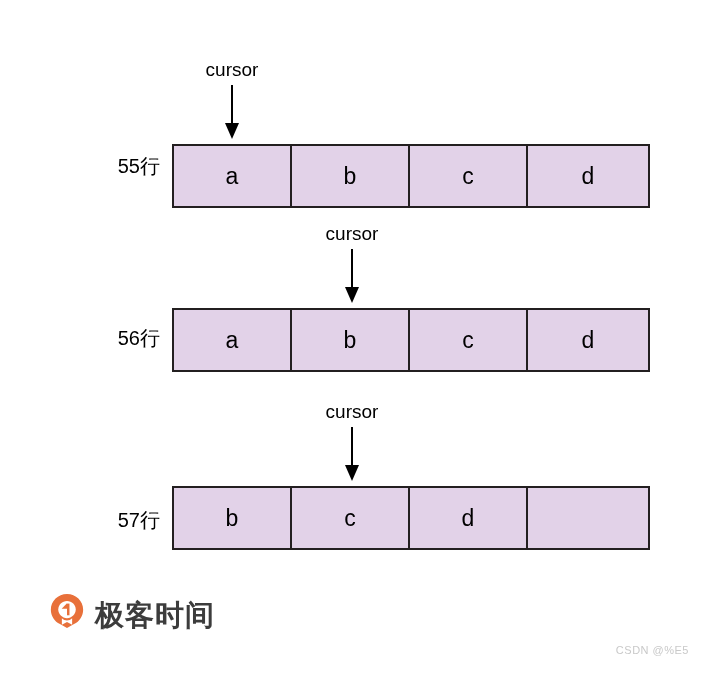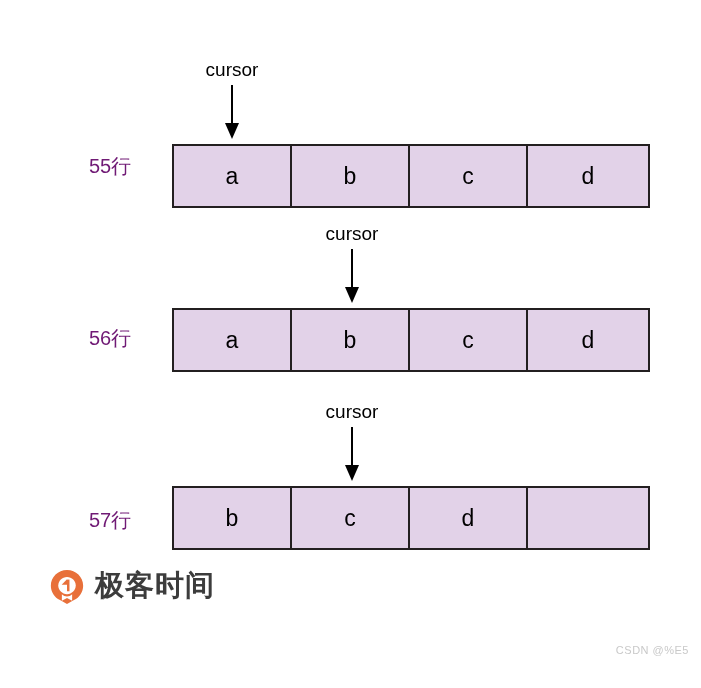--- a/index.html
+++ b/index.html
@@ -27,23 +27,23 @@
   .row-block {
     position: absolute;
     left: 0;
     width: 701px;
   }
 
   .row-label {
     position: absolute;
     left: 60px;
     width: 100px;
-    text-align: center;
+    text-align: right;
     font-size: 20px;
-    color: #701a75;
+    color: #000000;
     line-height: 1;
     white-space: nowrap;
   }
 
   
   .cursor-group {
     position: absolute;
     width: 120px;
     text-align: center;
   }
@@ -103,24 +103,23 @@
   }
   .cell:last-child {
     border-right: none;
     width: 120px;
   }
 
   
   .brand {
     position: absolute;
     left: 48px;
-    top: 568px;
+    top: 592px;
     display: flex;
-    align-items: center;
-    font-family: Liberation Mono, monospace;
+    align-items: flex-end;
   }
   .brand-mark {
     width: 38px;
     height: 38px;
     flex: 0 0 38px;
   }
   .brand-text {
     margin-left: 9px;
     font-size: 29px;
     font-weight: bold;

